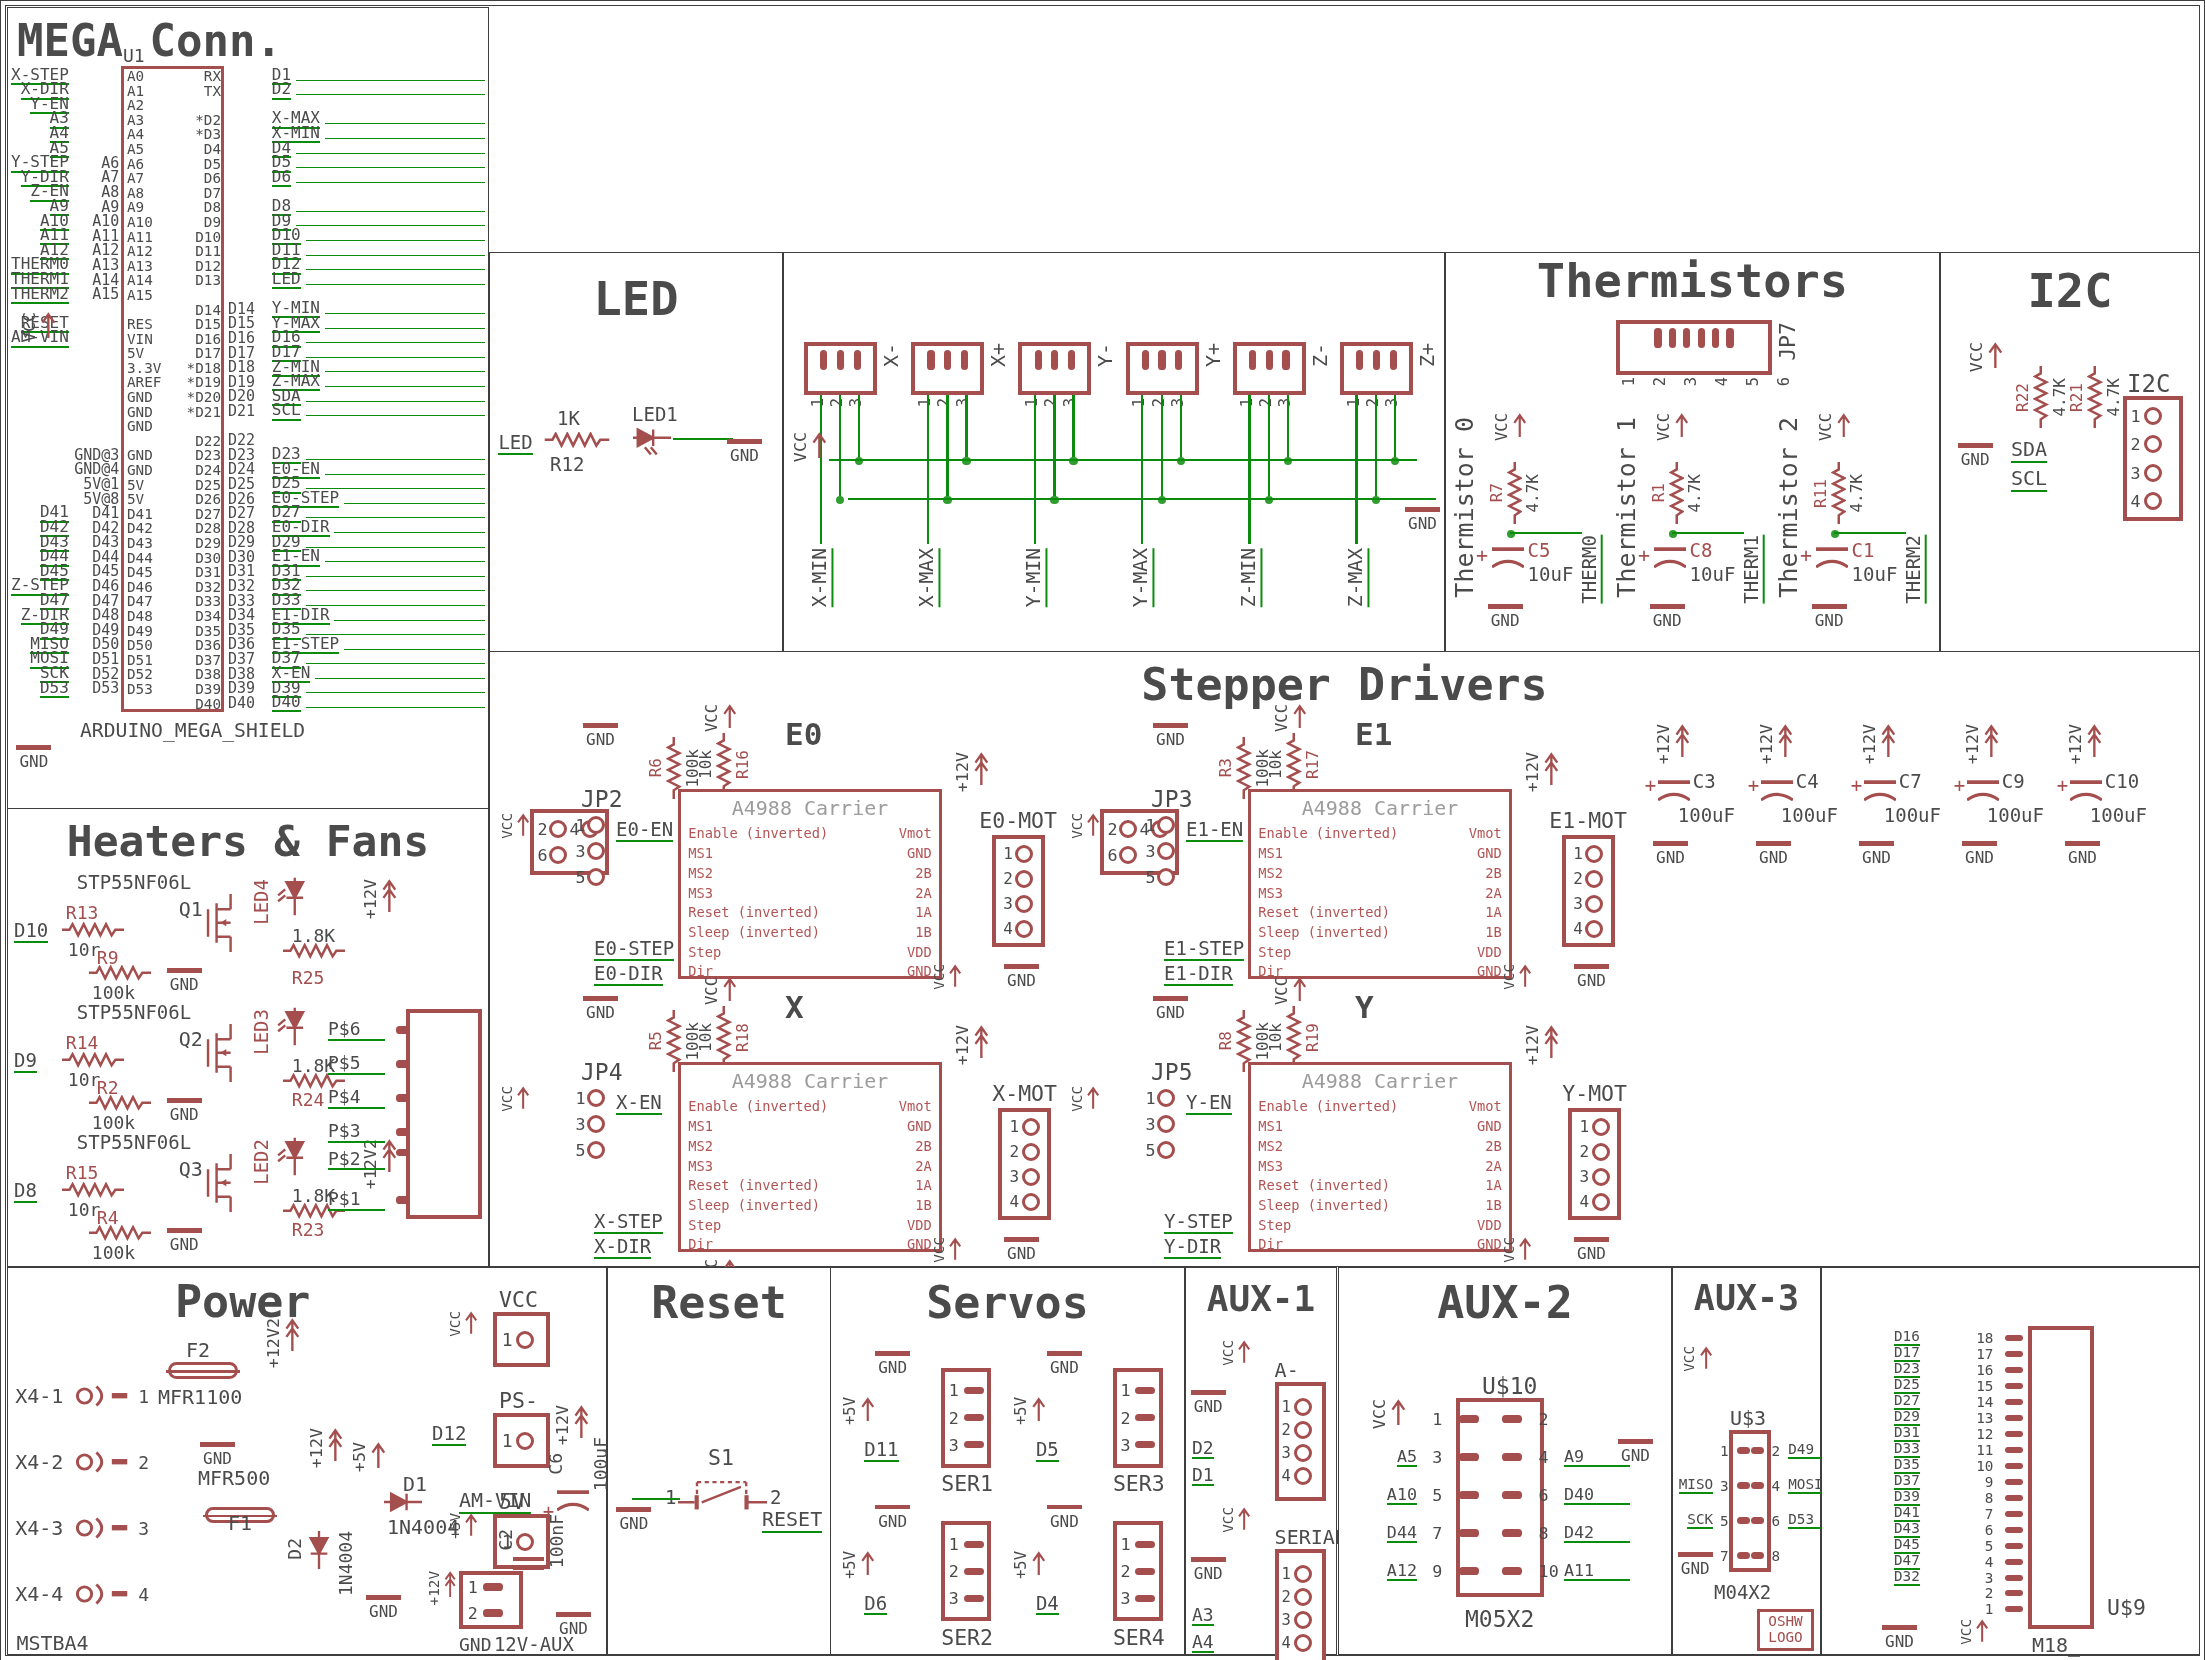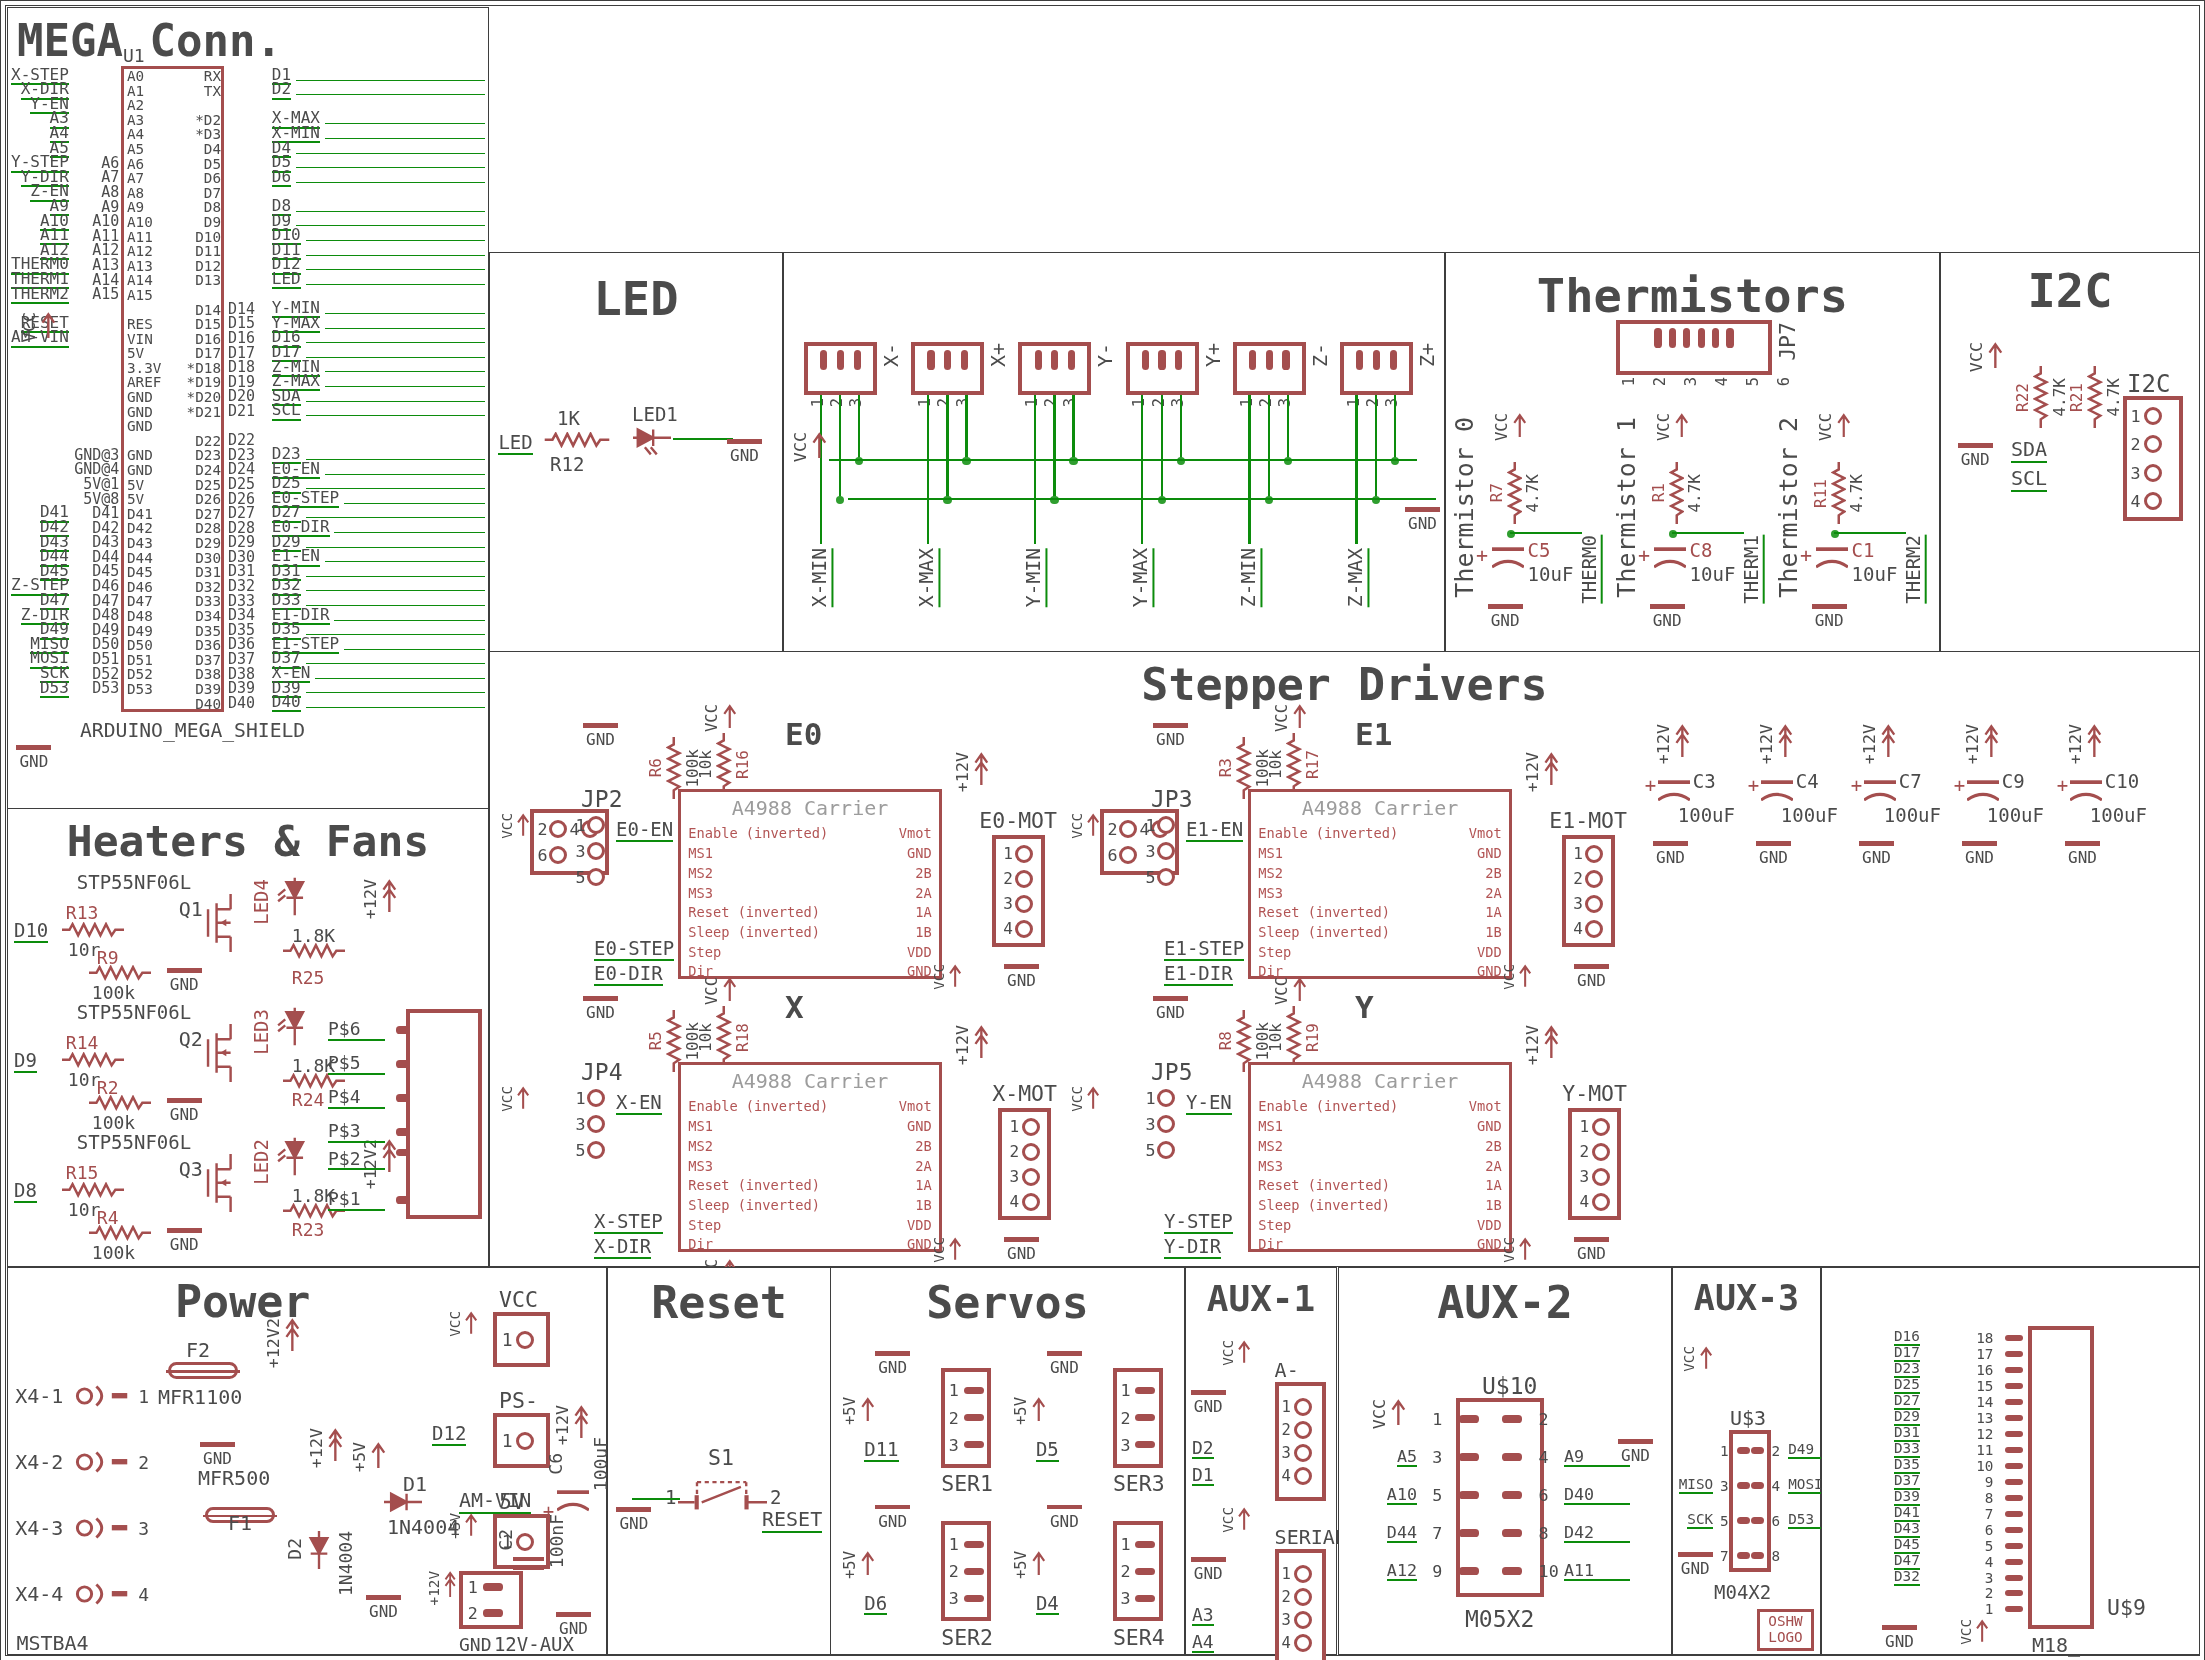--- a/index.html
+++ b/index.html
@@ -702,21 +702,21 @@
           <path d="M4 18 L14 4 L24 18 M14 4 V44"></path>
         </svg>
   </div>
   <div class="abs gnd" style="left:621px;top:254px;">
     <div class="gbar"></div>
     <div class="glbl">GND</div>
   </div>
 </div>
 
 <div class="panel" style="left:1444px;top:251px;width:495px;height:400px;">
-  <div class="hd ctr" style="margin-top:15px;font-size:47px;">Thermistors</div>
+  <div class="hd ctr" style="margin-top:0;font-size:47px;">Thermistors</div>
   <div class="abs box" style="left:170px;top:67px;width:156px;height:55px;display:flex;gap:7.2px;justify-content:center;padding-top:3.6px;">
 
   <span class="pin-b"></span>
         <span class="pin-b"></span>
         <span class="pin-b"></span>
         <span class="pin-b"></span>
         <span class="pin-b"></span>
         <span class="pin-b"></span>
       </div>
   <span class="abs vtext" style="left:329px;top:69px;font-size:21.5px;">JP7</span>

